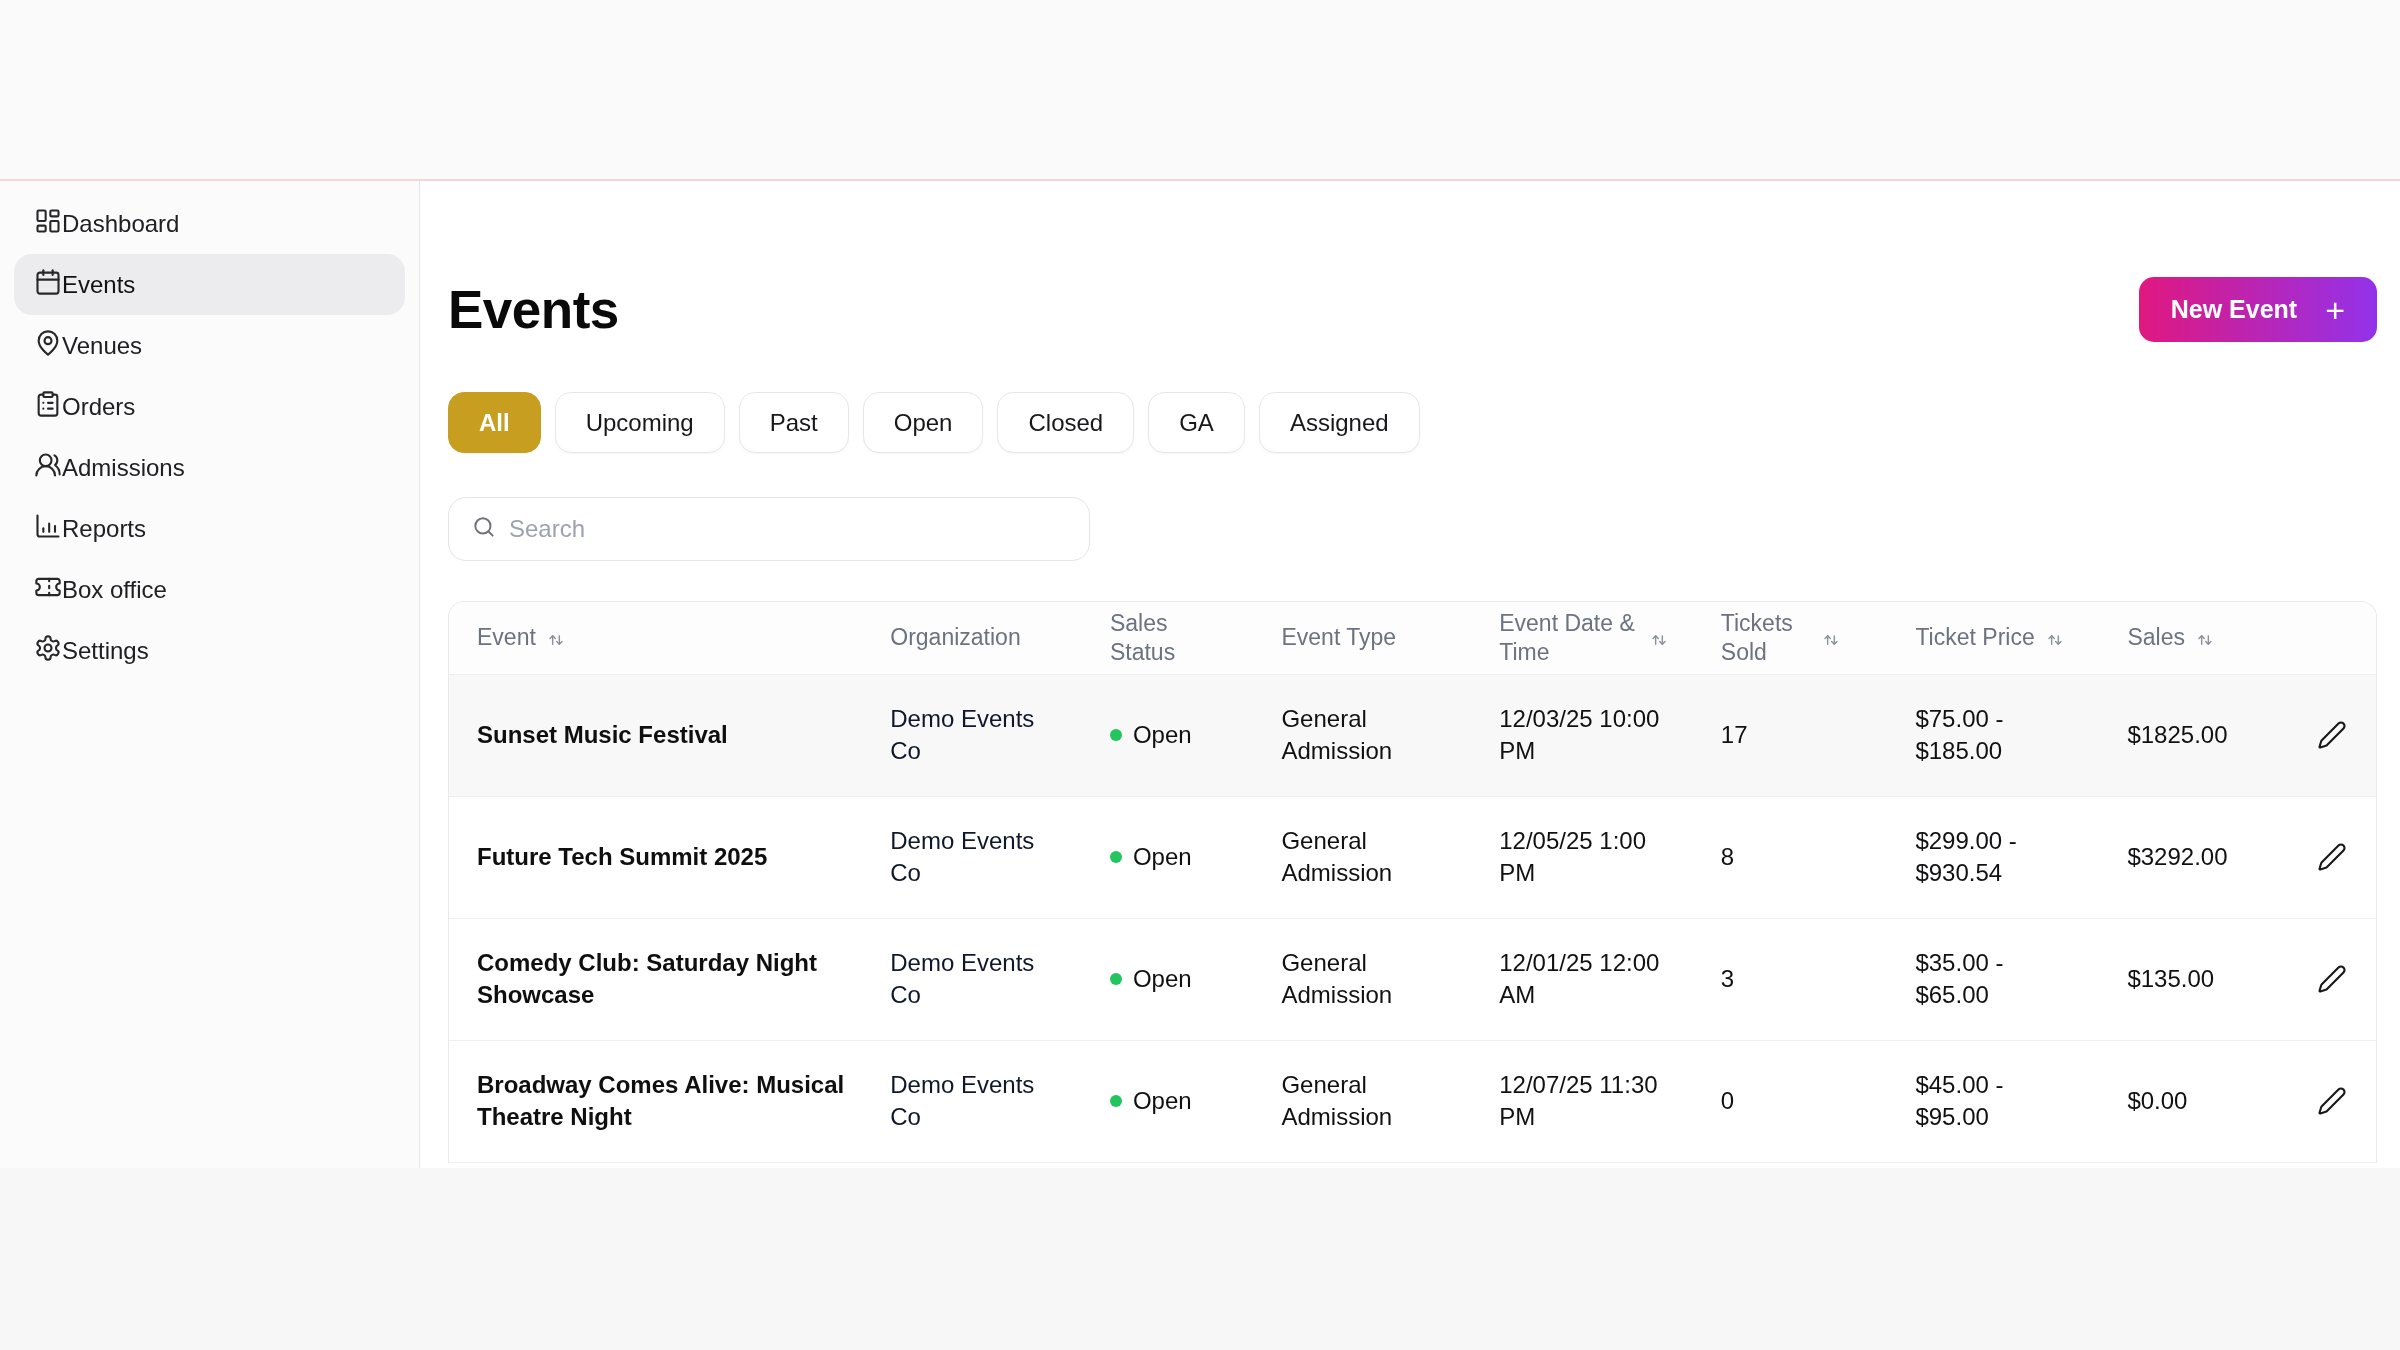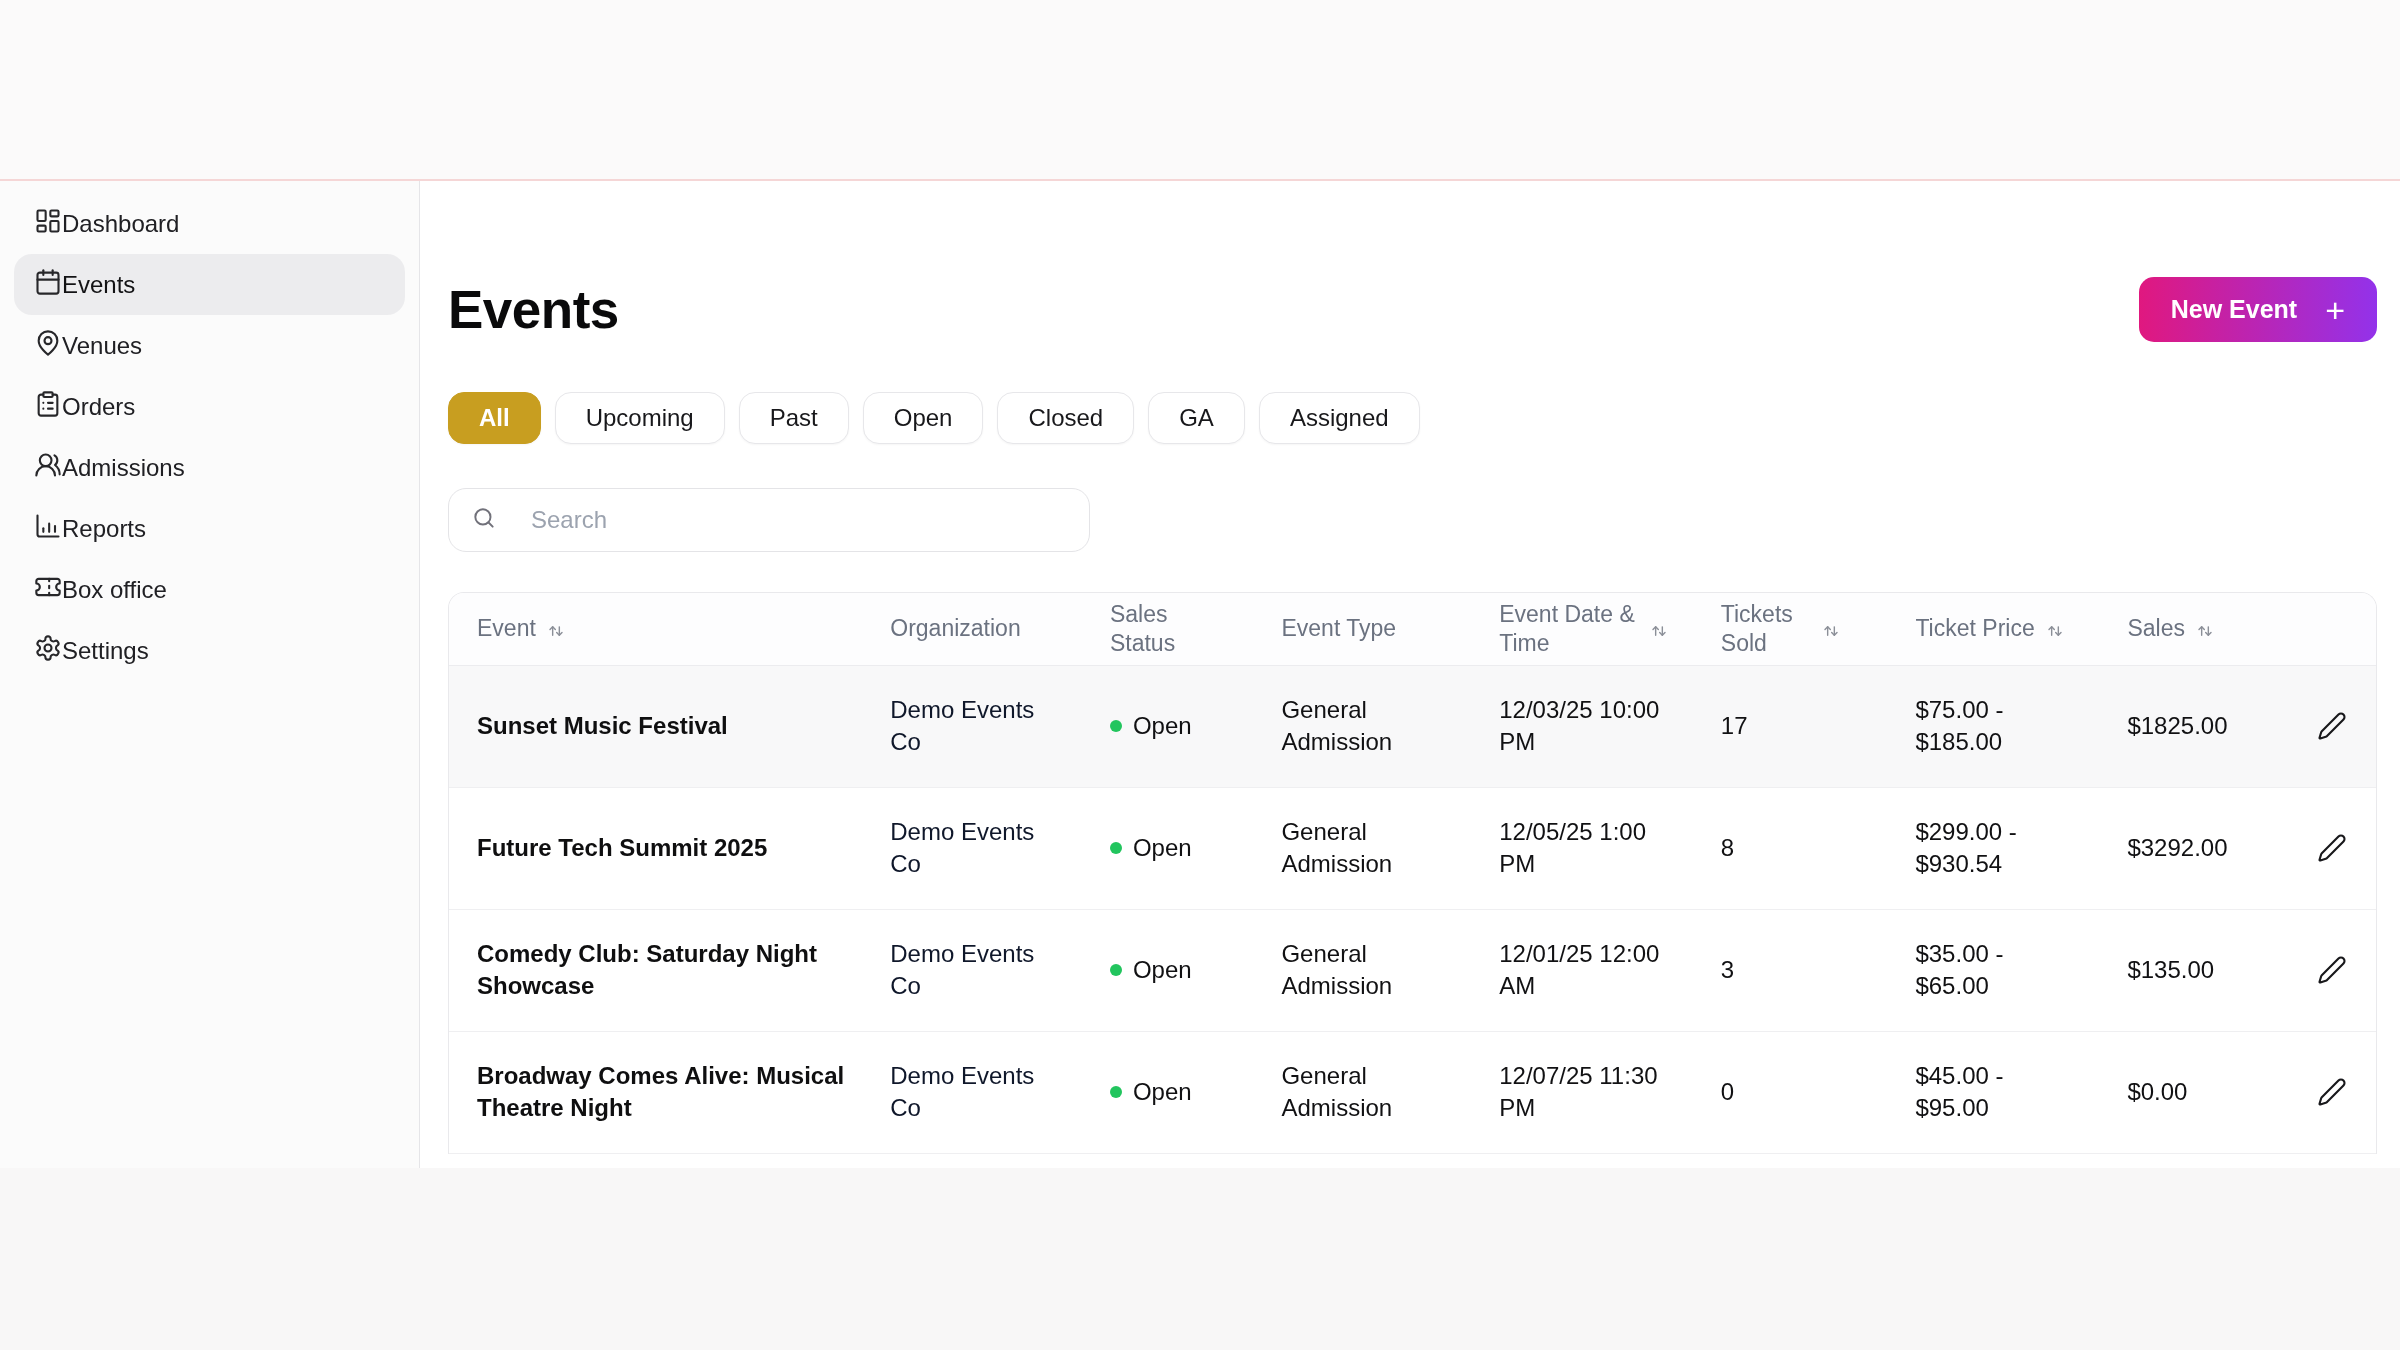--- a/index.html
+++ b/index.html
@@ -46,37 +46,37 @@
     color: #ffffff; font-size: 25px; font-weight: 600;
     font-family: "Liberation Sans", sans-serif;
     display: flex; align-items: center; gap: 28px;
     cursor: pointer;
   }
   .new-event-btn .plus { font-size: 34px; font-weight: 400; line-height: 1; }
 
   
   .filters { margin-top: 50px; display: flex; gap: 14px; }
   .chip {
-    height: 52px; padding: 0 30px;
+    height: 61px; padding: 0 30px;
     border-radius: 16px;
     background: #ffffff; border: 1px solid #e7e7ea;
     font-size: 24px; font-weight: 500; color: #18181b;
     font-family: "Liberation Sans", sans-serif;
     display: flex; align-items: center;
     box-shadow: 0 1px 2px rgba(0,0,0,0.04);
     cursor: pointer;
   }
   .chip.active { background: #c89e20; border-color: #c89e20; color: #ffffff; font-weight: 600; }
 
   
   .searchbar {
     margin-top: 44px; width: 642px; height: 64px;
     border: 1px solid #e4e4e7; border-radius: 18px;
     background: #ffffff;
-    display: flex; align-items: center; gap: 32px;
+    display: flex; align-items: center; gap: 10px;
     padding: 0 22px;
   }
   .searchbar svg { width: 26px; height: 26px; flex: none; }
   .searchbar input {
     border: none; outline: none; flex: 1;
     font-size: 24px; color: #18181b; background: transparent;
     font-family: "Liberation Sans", sans-serif;
   }
   .searchbar input::placeholder { color: #9ca3af; }
 

